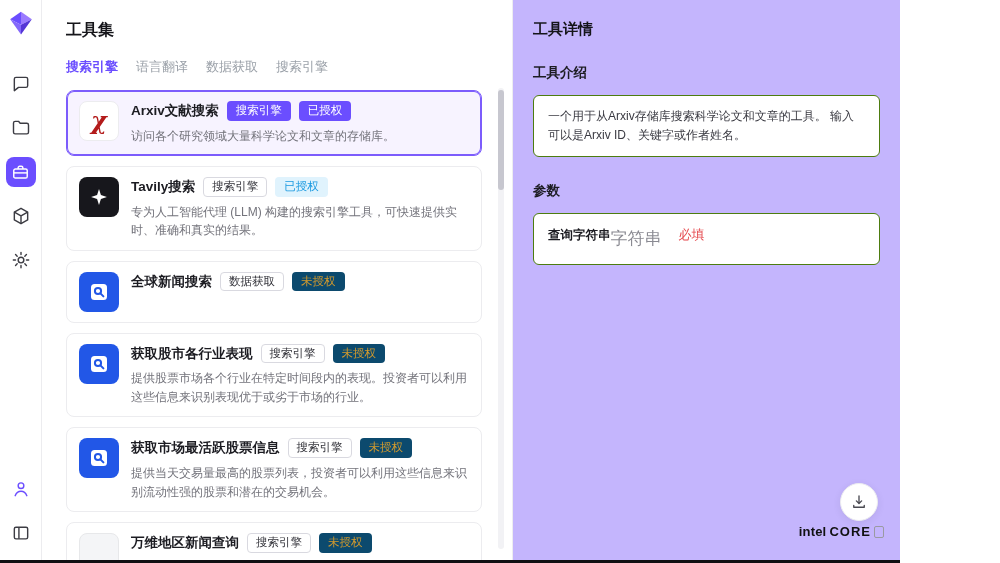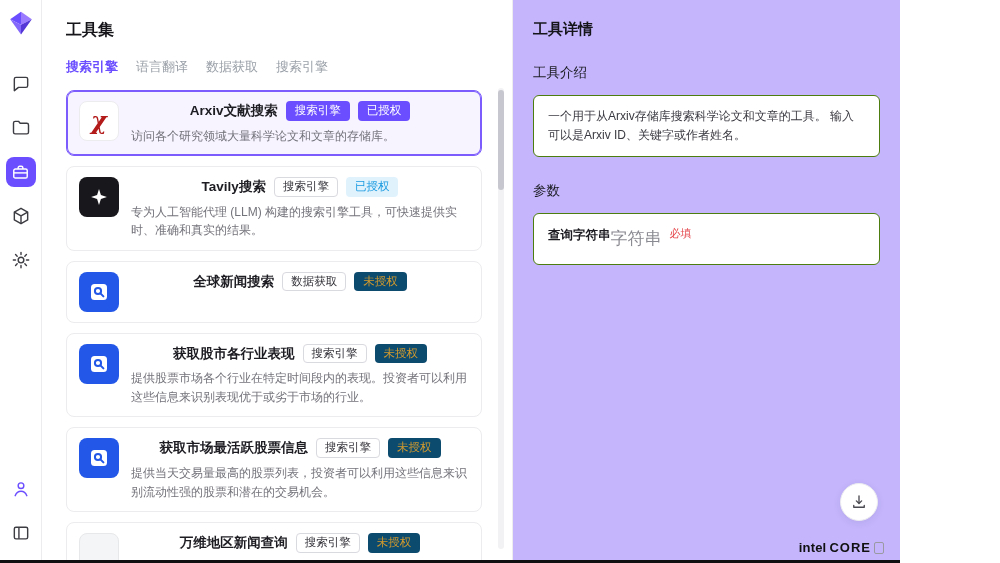--- a/index.html
+++ b/index.html
@@ -52,21 +52,21 @@
     display:grid; place-items:center;
   }
   .i-arxiv { background:#fff; border:1px solid #ececef; }
   .chi { font-family:"DejaVu Serif","Liberation Serif",serif; font-style:italic;
          font-weight:bold; font-size:24px; color:#b31b1b; line-height:1; }
   .i-tavily { background:#17171c; }
   .i-blue { background:#2257e7; }
   .i-doc { background:#f4f5f7; border:1px solid #e7e8ea; }
 
   .cbody { flex:1; min-width:0; }
-  .crow { display:flex; align-items:center;justify-content:center; }
+  .crow { display:flex; align-items:center; }
   .ctitle { font-size:13.5px; font-weight:bold; color:#1c1c22; }
   .crow .badge:first-of-type { margin-left:auto; }
   .badge {
     font-size:11.5px; line-height:1; padding:4px 9px; border-radius:4px;
     white-space:nowrap; margin-left:8px;
   }
   .badge.solid { background:#6b4eff; color:#fff; }
   .badge.outline { background:#fff; border:1px solid #d9d9e0; color:#33333a; padding:3px 8px; }
   .badge.auth-ok { background:#e0f3fd; color:#1b9ae0; }
   .badge.auth-no { background:#0c4a6e; color:#d39a2d; }
@@ -82,39 +82,39 @@
     position:absolute; top:2px; left:0; width:6px; height:100px;
     background:#c7c7cf; border-radius:3px;
   }
 
   
   .detail-panel {
     flex:1; background:#c4b5fd; border-left:1px solid #ededf0;
     padding:18px 20px; position:relative;
   }
   .detail-title { font-size:15px; font-weight:bold; margin:2px 0 0; color:#15151a; }
-  .section-label { font-size:13.5px; font-weight:normal; margin:25px 0 0; color:#1c1c22; }
+  .section-label { font-size:13.5px; font-weight:bold; margin:25px 0 0; color:#1c1c22; }
   .box {
     margin-top:13px; background:#fff; border:1px solid #4d7c0f; border-radius:6px;
     padding:11px 14px; font-size:12px; color:#3a3a42; line-height:1.6;
   }
   .param-head { display:flex; align-items:flex-start; }
   .p-name { font-size:12.5px; font-weight:bold; color:#1c1c22; }
   .p-type { font-size:17px; color:#8a8a92; }
-  .p-req  { font-size:11px; color:#e5484d; margin-left:8px; }
+  .p-req  { font-size:13px; color:#e5484d; margin-left:17px; }
   .p-desc { margin-top:7px; font-size:12px; color:#5a5a62; }
 
   .fab {
     position:absolute; right:22px; bottom:42px; width:38px; height:38px;
     border-radius:50%; background:#fff; border:1px solid #ececf0;
     box-shadow:0 2px 8px rgba(0,0,0,.07); display:grid; place-items:center;
     cursor:pointer; color:#4a4a52;
   }
   .intel {
-    position:absolute; right:16px; bottom:8px; display:flex; align-items:baseline;
+    position:absolute; right:16px; bottom:24px; display:flex; align-items:baseline;
     gap:3px; color:#111;
   }
   .intel-a { font-size:13px; font-weight:bold; letter-spacing:.2px; }
   .intel-b { font-size:13px; font-weight:bold; letter-spacing:1px; }
   .intel-chip { width:10px; height:12px; border:1px solid #9a9aa2; border-radius:2px;
                 align-self:center; }
 
   .bottom-bar {
     position:absolute; left:0; right:0; bottom:0; height:3px; background:#101013;
   }

